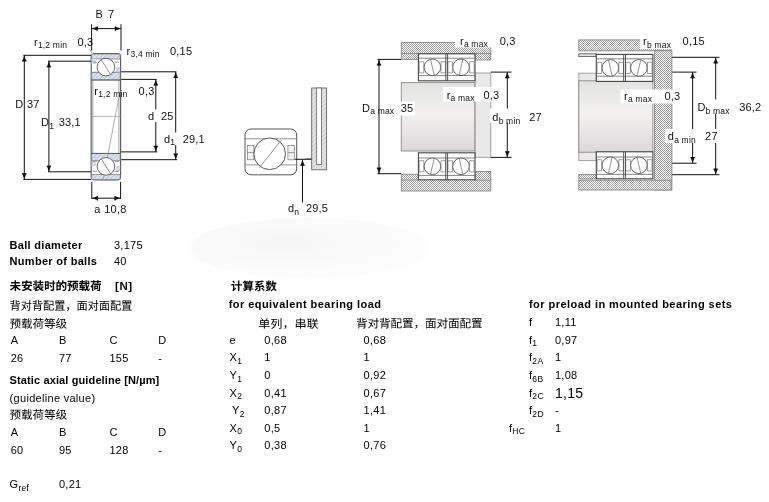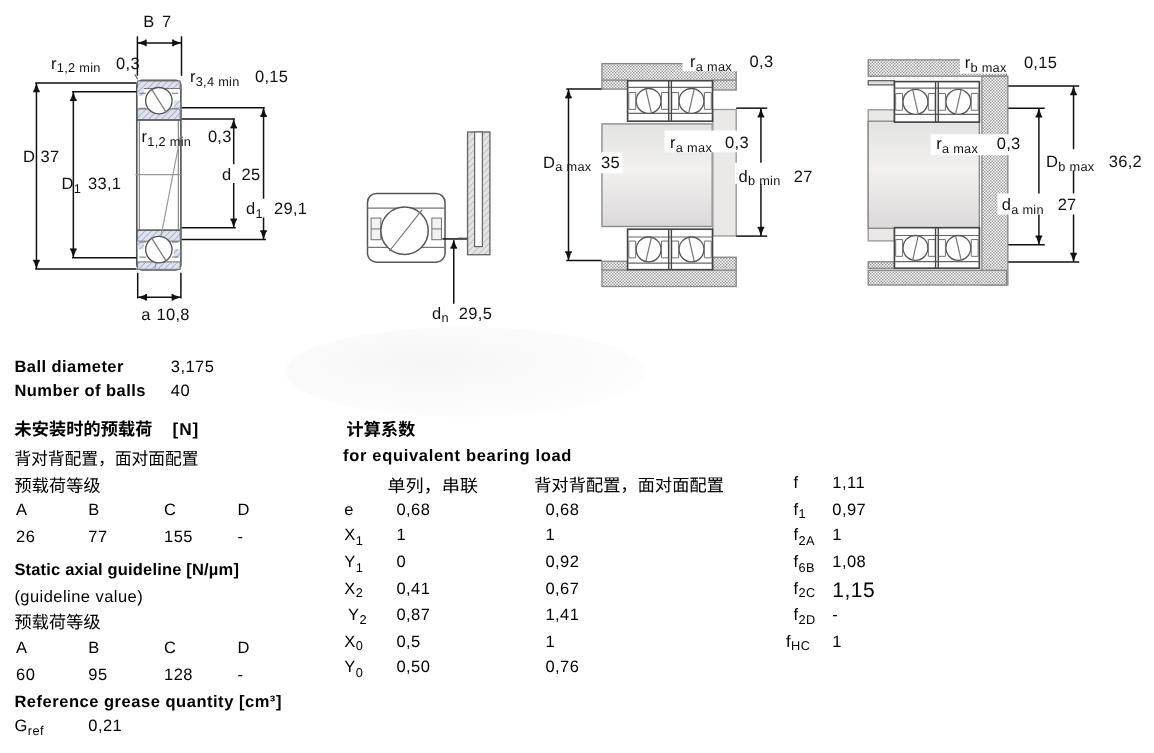--- a/index.html
+++ b/index.html
@@ -406,21 +406,20 @@
 
 <div class="t n" style="left:10.7px;top:425.4px;font-size:11.0px;letter-spacing:0.3px">A</div>
 <div class="t n" style="left:58.9px;top:425.4px;font-size:11.0px;letter-spacing:0.3px">B</div>
 <div class="t n" style="left:109.4px;top:425.4px;font-size:11.0px;letter-spacing:0.3px">C</div>
 <div class="t n" style="left:158.3px;top:425.4px;font-size:11.0px;letter-spacing:0.3px">D</div>
 <div class="t n" style="left:10.7px;top:443.2px;font-size:11.0px;letter-spacing:0.3px">60</div>
 <div class="t n" style="left:58.9px;top:443.2px;font-size:11.0px;letter-spacing:0.3px">95</div>
 <div class="t n" style="left:109.4px;top:443.2px;font-size:11.0px;letter-spacing:0.3px">128</div>
 <div class="t n" style="left:158.3px;top:443.2px;font-size:11.0px;letter-spacing:0.3px">-</div>
 
-<div class="t b" style="left:9.6px;top:460.8px;font-size:11.0px;letter-spacing:0.35px">Reference grease quantity [cm³]</div>
 <div class="t n" style="left:9.6px;top:477.0px;font-size:11.0px;letter-spacing:0.3px">G<sub>ref</sub></div>
 <div class="t n" style="left:58.9px;top:477.0px;font-size:11.0px;letter-spacing:0.3px">0,21</div>
 
 <div class="t b" style="left:228.7px;top:297.3px;font-size:11.0px;letter-spacing:0.45px">for equivalent bearing load</div>
 <div class="t n" style="left:229.5px;top:332.8px;font-size:11.0px;letter-spacing:0.3px">e</div>
 <div class="t n" style="left:264.3px;top:332.8px;font-size:11.0px;letter-spacing:0.3px">0,68</div>
 <div class="t n" style="left:363.6px;top:332.8px;font-size:11.0px;letter-spacing:0.3px">0,68</div>
 <div class="t n" style="left:229.5px;top:350.4px;font-size:11.0px;letter-spacing:0.3px">X<sub>1</sub></div>
 <div class="t n" style="left:264.3px;top:350.4px;font-size:11.0px;letter-spacing:0.3px">1</div>
 <div class="t n" style="left:363.6px;top:350.4px;font-size:11.0px;letter-spacing:0.3px">1</div>
@@ -430,29 +429,30 @@
 <div class="t n" style="left:229.5px;top:385.6px;font-size:11.0px;letter-spacing:0.3px">X<sub>2</sub></div>
 <div class="t n" style="left:264.3px;top:385.6px;font-size:11.0px;letter-spacing:0.3px">0,41</div>
 <div class="t n" style="left:363.6px;top:385.6px;font-size:11.0px;letter-spacing:0.3px">0,67</div>
 <div class="t n" style="left:232px;top:403.2px;font-size:11.0px;letter-spacing:0.3px">Y<sub>2</sub></div>
 <div class="t n" style="left:264.3px;top:403.2px;font-size:11.0px;letter-spacing:0.3px">0,87</div>
 <div class="t n" style="left:363.6px;top:403.2px;font-size:11.0px;letter-spacing:0.3px">1,41</div>
 <div class="t n" style="left:229.5px;top:420.8px;font-size:11.0px;letter-spacing:0.3px">X<sub>0</sub></div>
 <div class="t n" style="left:264.3px;top:420.8px;font-size:11.0px;letter-spacing:0.3px">0,5</div>
 <div class="t n" style="left:363.6px;top:420.8px;font-size:11.0px;letter-spacing:0.3px">1</div>
 <div class="t n" style="left:229.5px;top:438.4px;font-size:11.0px;letter-spacing:0.3px">Y<sub>0</sub></div>
-<div class="t n" style="left:264.3px;top:438.4px;font-size:11.0px;letter-spacing:0.3px">0,50</div>
+<div class="t n" style="left:264.3px;top:438.4px;font-size:11.0px;letter-spacing:0.3px">0,38</div>
 <div class="t n" style="left:363.6px;top:438.4px;font-size:11.0px;letter-spacing:0.3px">0,76</div>
 
+<div class="t b" style="left:529.0px;top:297.3px;font-size:11.0px;letter-spacing:0.45px">for preload in mounted bearing sets</div>
 <div class="t n" style="left:529.0px;top:315.2px;font-size:11.0px;letter-spacing:0.3px">f</div>
 <div class="t n" style="left:554.9px;top:315.2px;font-size:11.0px;letter-spacing:0.3px">1,11</div>
 <div class="t n" style="left:529.0px;top:332.8px;font-size:11.0px;letter-spacing:0.3px">f<sub>1</sub></div>
 <div class="t n" style="left:554.9px;top:332.8px;font-size:11.0px;letter-spacing:0.3px">0,97</div>
 <div class="t n" style="left:529.0px;top:350.4px;font-size:11.0px;letter-spacing:0.3px">f<sub>2A</sub></div>
 <div class="t n" style="left:554.9px;top:350.4px;font-size:11.0px;letter-spacing:0.3px">1</div>
 <div class="t n" style="left:529.0px;top:368.0px;font-size:11.0px;letter-spacing:0.3px">f<sub>6B</sub></div>
 <div class="t n" style="left:554.9px;top:368.0px;font-size:11.0px;letter-spacing:0.3px">1,08</div>
 <div class="t n" style="left:529.0px;top:385.6px;font-size:11.0px;letter-spacing:0.3px">f<sub>2C</sub></div>
 <div class="t n" style="left:554.9px;top:385.6px;font-size:14px;letter-spacing:0.3px">1,15</div>
 <div class="t n" style="left:529.0px;top:403.2px;font-size:11.0px;letter-spacing:0.3px">f<sub>2D</sub></div>
 <div class="t n" style="left:554.9px;top:403.2px;font-size:11.0px;letter-spacing:0.3px">-</div>
-<div class="t n" style="left:524px;top:420.8px;font-size:11.0px;letter-spacing:0.3px">f<sub>HC</sub></div>
+<div class="t n" style="left:509px;top:420.8px;font-size:11.0px;letter-spacing:0.3px">f<sub>HC</sub></div>
 <div class="t n" style="left:554.9px;top:420.8px;font-size:11.0px;letter-spacing:0.3px">1</div>
 </div>
 </body></html>

